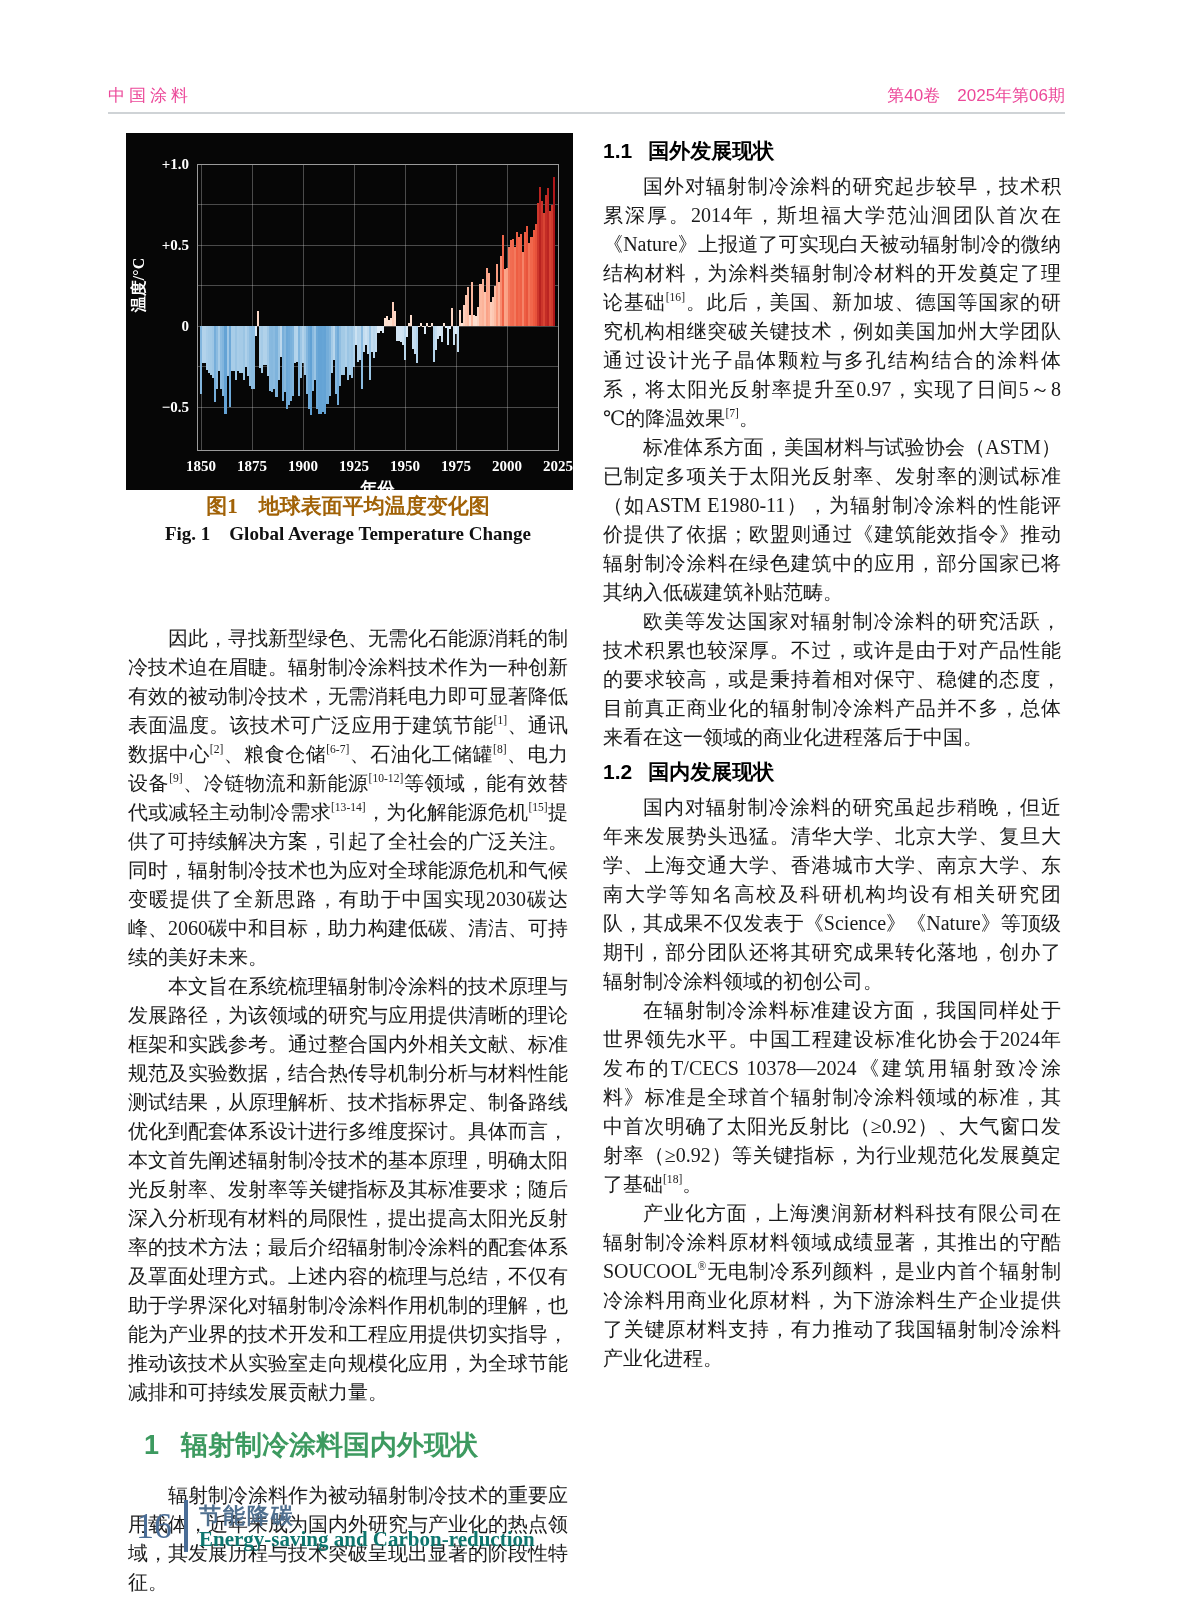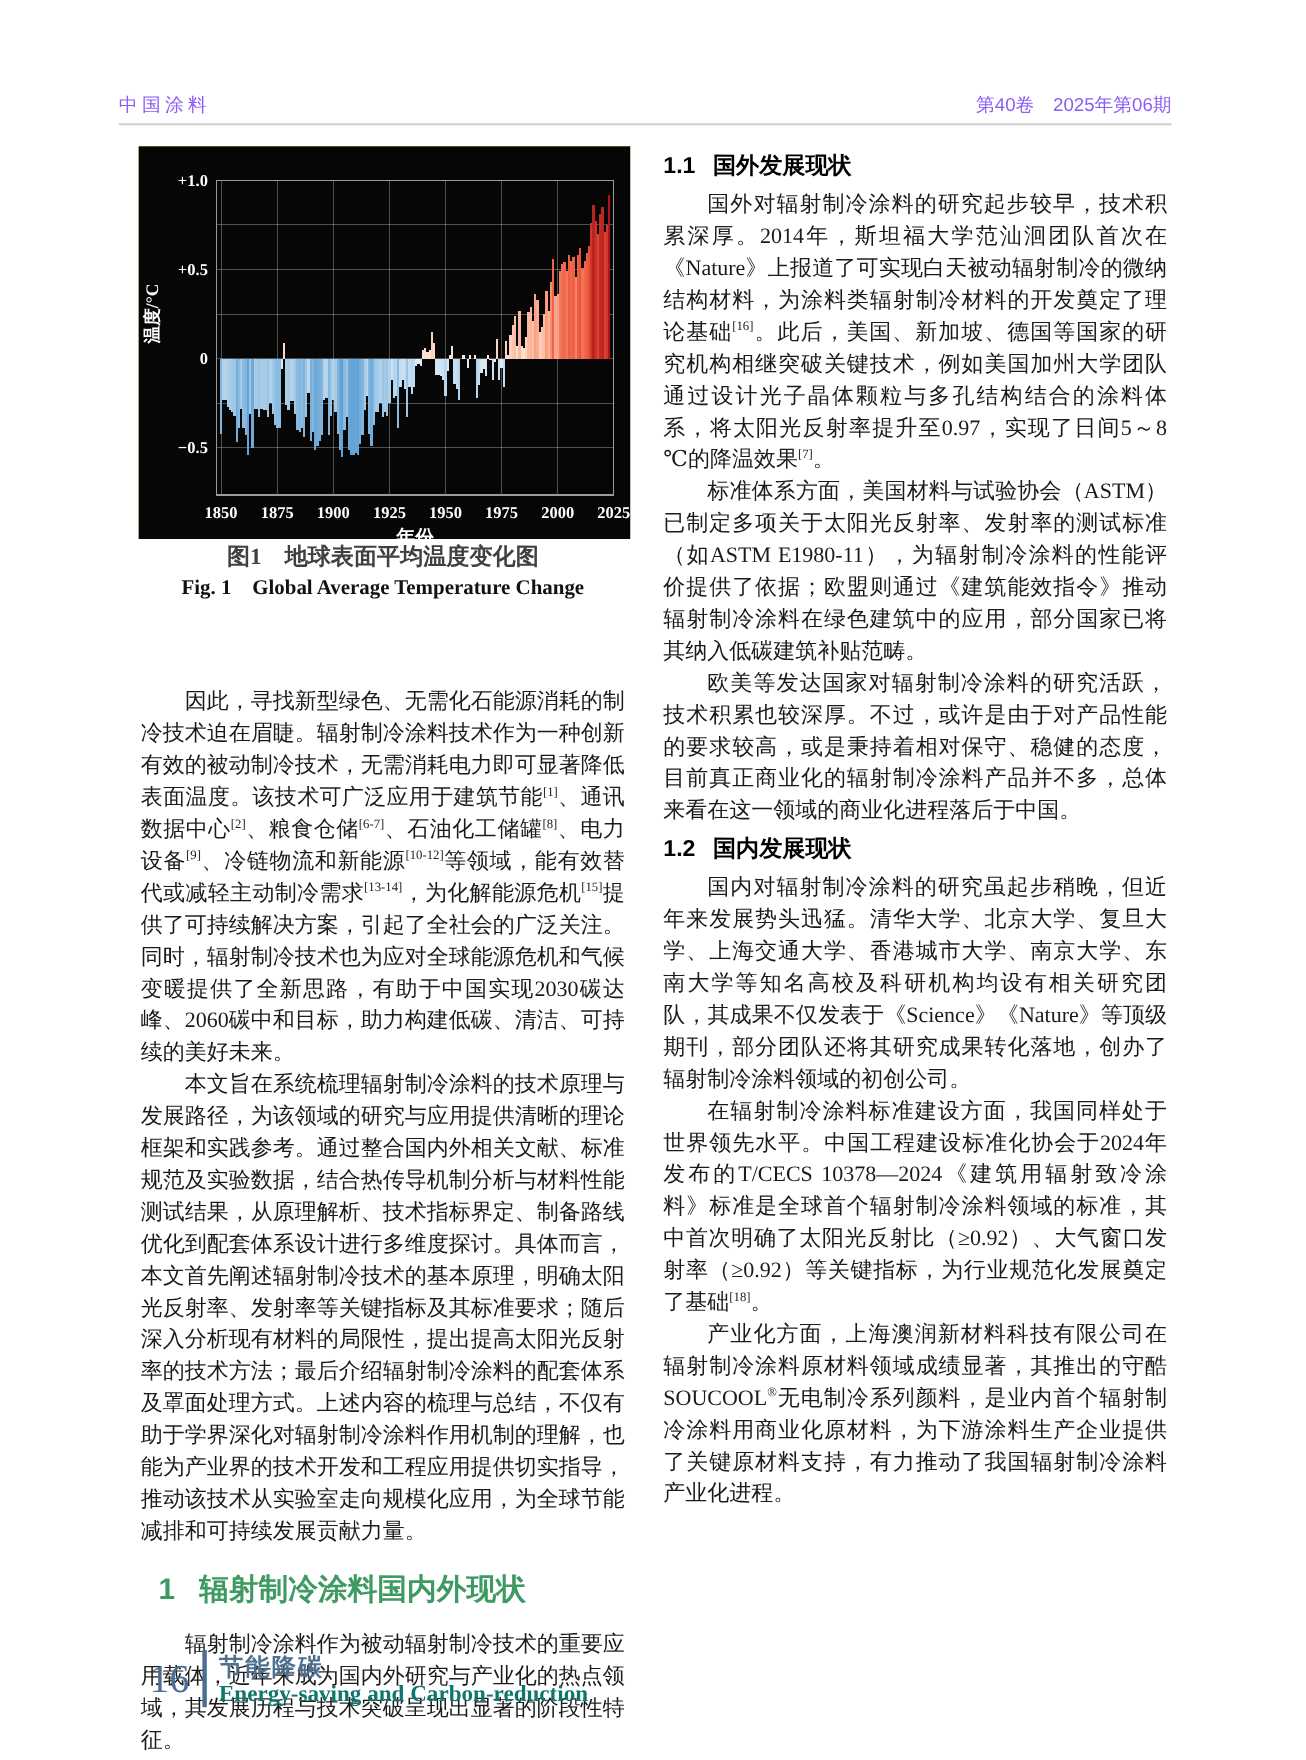--- a/index.html
+++ b/index.html
@@ -1,28 +1,28 @@
 <!DOCTYPE html>
 <html><head>
 <meta charset="utf-8">
 <style>
   html,body{margin:0;padding:0;background:#e9e9e9;}
   .page{position:relative;width:1187px;height:1600px;background:#ffffff;margin:0 auto;
         font-family:"Liberation Serif","DejaVu Serif",serif;color:#1a1a1a;overflow:hidden;}
 
   
   .hdr{position:absolute;left:108px;right:122px;top:84px;display:flex;justify-content:space-between;
-       font-size:17px;color:#8b5cf6;font-family:"Liberation Sans","DejaVu Sans",sans-serif;}
+       font-size:17px;color:#ec4899;font-family:"Liberation Sans","DejaVu Sans",sans-serif;}
   .hdr .brand{letter-spacing:4px;}
   .hdr-rule{position:absolute;left:108px;right:122px;top:112px;height:2px;background:#cfd3d6;}
 
   
   .figure{position:absolute;left:126px;top:133px;width:447px;height:357px;background:#a16207;}
   .cap-zh{position:absolute;left:128px;top:492px;width:440px;text-align:center;font-weight:bold;
-          font-size:21px;color:#404040;}
+          font-size:21px;color:#a16207;}
   .cap-en{position:absolute;left:128px;top:521px;width:440px;text-align:center;font-weight:bold;
           font-size:19px;color:#111;}
 
   
   .col{position:absolute;font-size:20px;line-height:29px;text-align:justify;}
   .col p{margin:0;text-indent:2em;}
   .col sup{font-size:0.58em;line-height:0;vertical-align:super;}
   .left-col{left:128px;top:624px;width:440px;}
   .right-col{left:603px;top:131px;width:458px;}
 

